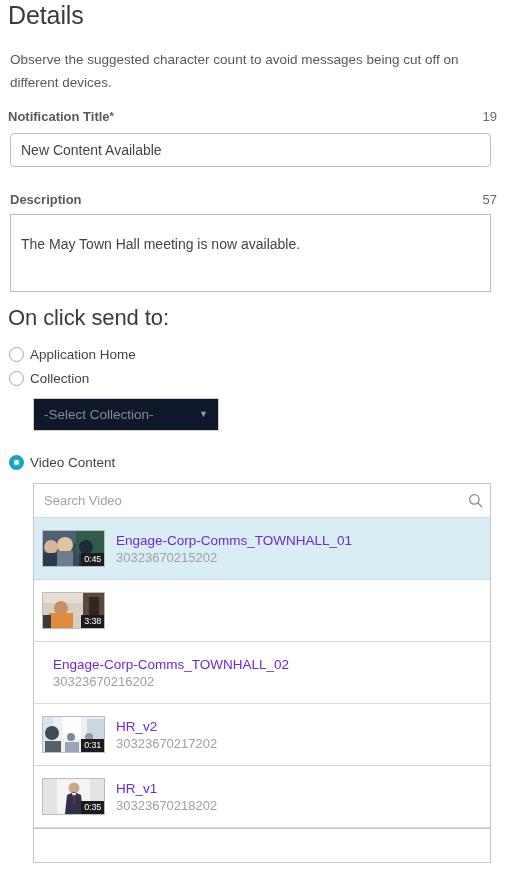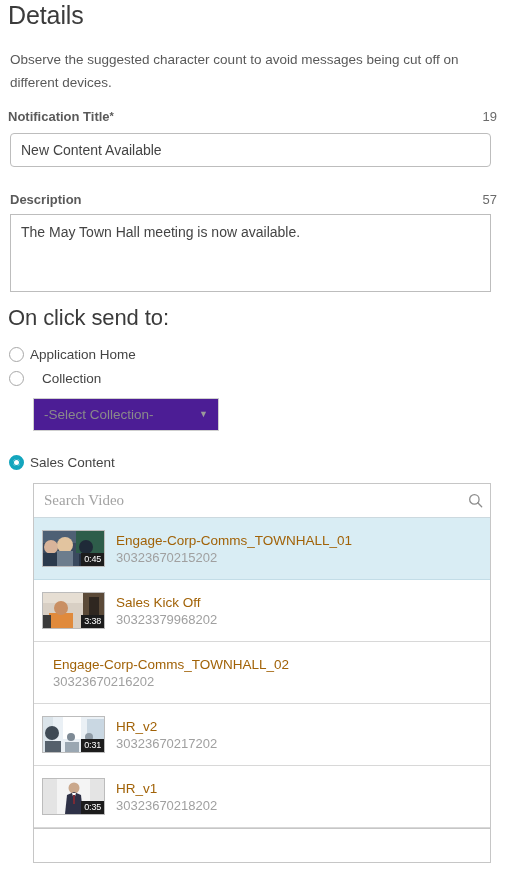--- a/index.html
+++ b/index.html
@@ -83,21 +83,21 @@
   .textarea-input {
     position: absolute;
     left: 10px;
     width: 481px;
     height: 78px;
     border: 1px solid #bdbdbd;
     background: #ffffff;
     font-family: "Liberation Sans", sans-serif;
     font-size: 14px;
     color: #444444;
-    padding: 8px 10px;
+    padding: 20px 10px;
     resize: none;
     border-radius: 0;
     outline: none;
     line-height: 18px;
   }
 
   
   .section-heading {
     position: absolute;
     left: 8px;
@@ -137,21 +137,21 @@
     white-space: nowrap;
   }
 
   
   .select-box {
     position: absolute;
     left: 33px;
     top: 398px;
     width: 186px;
     height: 33px;
-    background: #4c1d95;
+    background: #0f172a;
     border: 1px solid #cfcfcf;
     display: flex;
     align-items: center;
     padding: 0 10px;
     gap: 23px;
   }
   .select-value {
     font-size: 13.5px;
     color: #8a8a8a;
     flex: 1 1 auto;
@@ -180,22 +180,22 @@
     display: flex;
     align-items: center;
     background: #ffffff;
   }
   .search-input {
     border: 0;
     outline: none;
     flex: 1 1 auto;
     height: 32px;
     padding: 0 10px;
-    font-family: Liberation Serif, serif;
-    font-size: 15px;
+    font-family: Liberation Sans, sans-serif;
+    font-size: 13px;
     color: #444;
     background: transparent;
   }
   .search-input::placeholder { color: #a3a3a3; }
   .search-icon {
     width: 30px;
     height: 32px;
     display: flex;
     align-items: center;
     justify-content: center;
@@ -240,21 +240,21 @@
 
   .video-meta {
     margin-left: 11px;
     display: flex;
     flex-direction: column;
     justify-content: center;
     overflow: hidden;
   }
   .video-title {
     font-size: 13.5px;
-    color: #a16207;
+    color: #6d28d9;
     line-height: 17px;
     white-space: nowrap;
   }
   .video-id {
     font-size: 13px;
     color: #a0a0a0;
     line-height: 17px;
     white-space: nowrap;
   }
 
@@ -285,33 +285,33 @@
 
   <textarea class="textarea-input" style="top: 214px;">The May Town Hall meeting is now available.</textarea>
 
   <div class="section-heading">On click send to:</div>
 
   <div class="radio-row" style="top:345px;">
     <span class="radio-dot"></span>
     <span class="radio-label">Application Home</span>
   </div>
 
-  <div class="radio-row" style="top:369px;gap:12px;">
+  <div class="radio-row" style="top:369px;">
     <span class="radio-dot"></span>
     <span class="radio-label">Collection</span>
   </div>
 
   <div class="select-box">
     <span class="select-value">-Select Collection-</span>
     <span class="select-caret">▼</span>
   </div>
 
   <div class="radio-row" style="top:453px;">
     <span class="radio-dot checked"></span>
-    <span class="radio-label">Sales Content</span>
+    <span class="radio-label">Video Content</span>
   </div>
 
   <div class="video-panel">
 
     <div class="search-row">
       <input class="search-input" type="text" placeholder="Search Video" style="">
       <span class="search-icon">
         <svg width="15" height="15" viewBox="0 0 16 16" fill="none" aria-hidden="true">
           <circle cx="6.8" cy="6.8" r="5" stroke="#8c8c8c" stroke-width="1.4"></circle>
           <line x1="10.4" y1="10.4" x2="14.6" y2="14.6" stroke="#8c8c8c" stroke-width="1.4" stroke-linecap="round"></line>
@@ -347,24 +347,20 @@
           <svg width="61" height="35" viewBox="0 0 61 35" preserveAspectRatio="none" aria-hidden="true">
             <rect x="0" y="0" width="61" height="35" fill="#d8cfc4"></rect>
             <rect x="40" y="0" width="21" height="35" fill="#5b4a38"></rect>
             <rect x="46" y="4" width="10" height="27" fill="#2f2720"></rect>
             <rect x="0" y="0" width="40" height="10" fill="#e6ded3"></rect>
             <rect x="6" y="20" width="24" height="15" fill="#e08a3c"></rect>
             <circle cx="18" cy="15" r="7" fill="#c98f63"></circle>
             <rect x="0" y="22" width="8" height="13" fill="#3b3b3b"></rect>
           </svg>
           <span class="duration">3:38</span>
-        </span>
-        <span class="video-meta">
-          <span class="video-title">Sales Kick Off</span>
-          <span class="video-id">30323379968202</span>
         </span>
       </div>
 
       <div class="video-item">
         <span class="video-meta">
           <span class="video-title">Engage-Corp-Comms_TOWNHALL_02</span>
           <span class="video-id">30323670216202</span>
         </span>
       </div>
 

